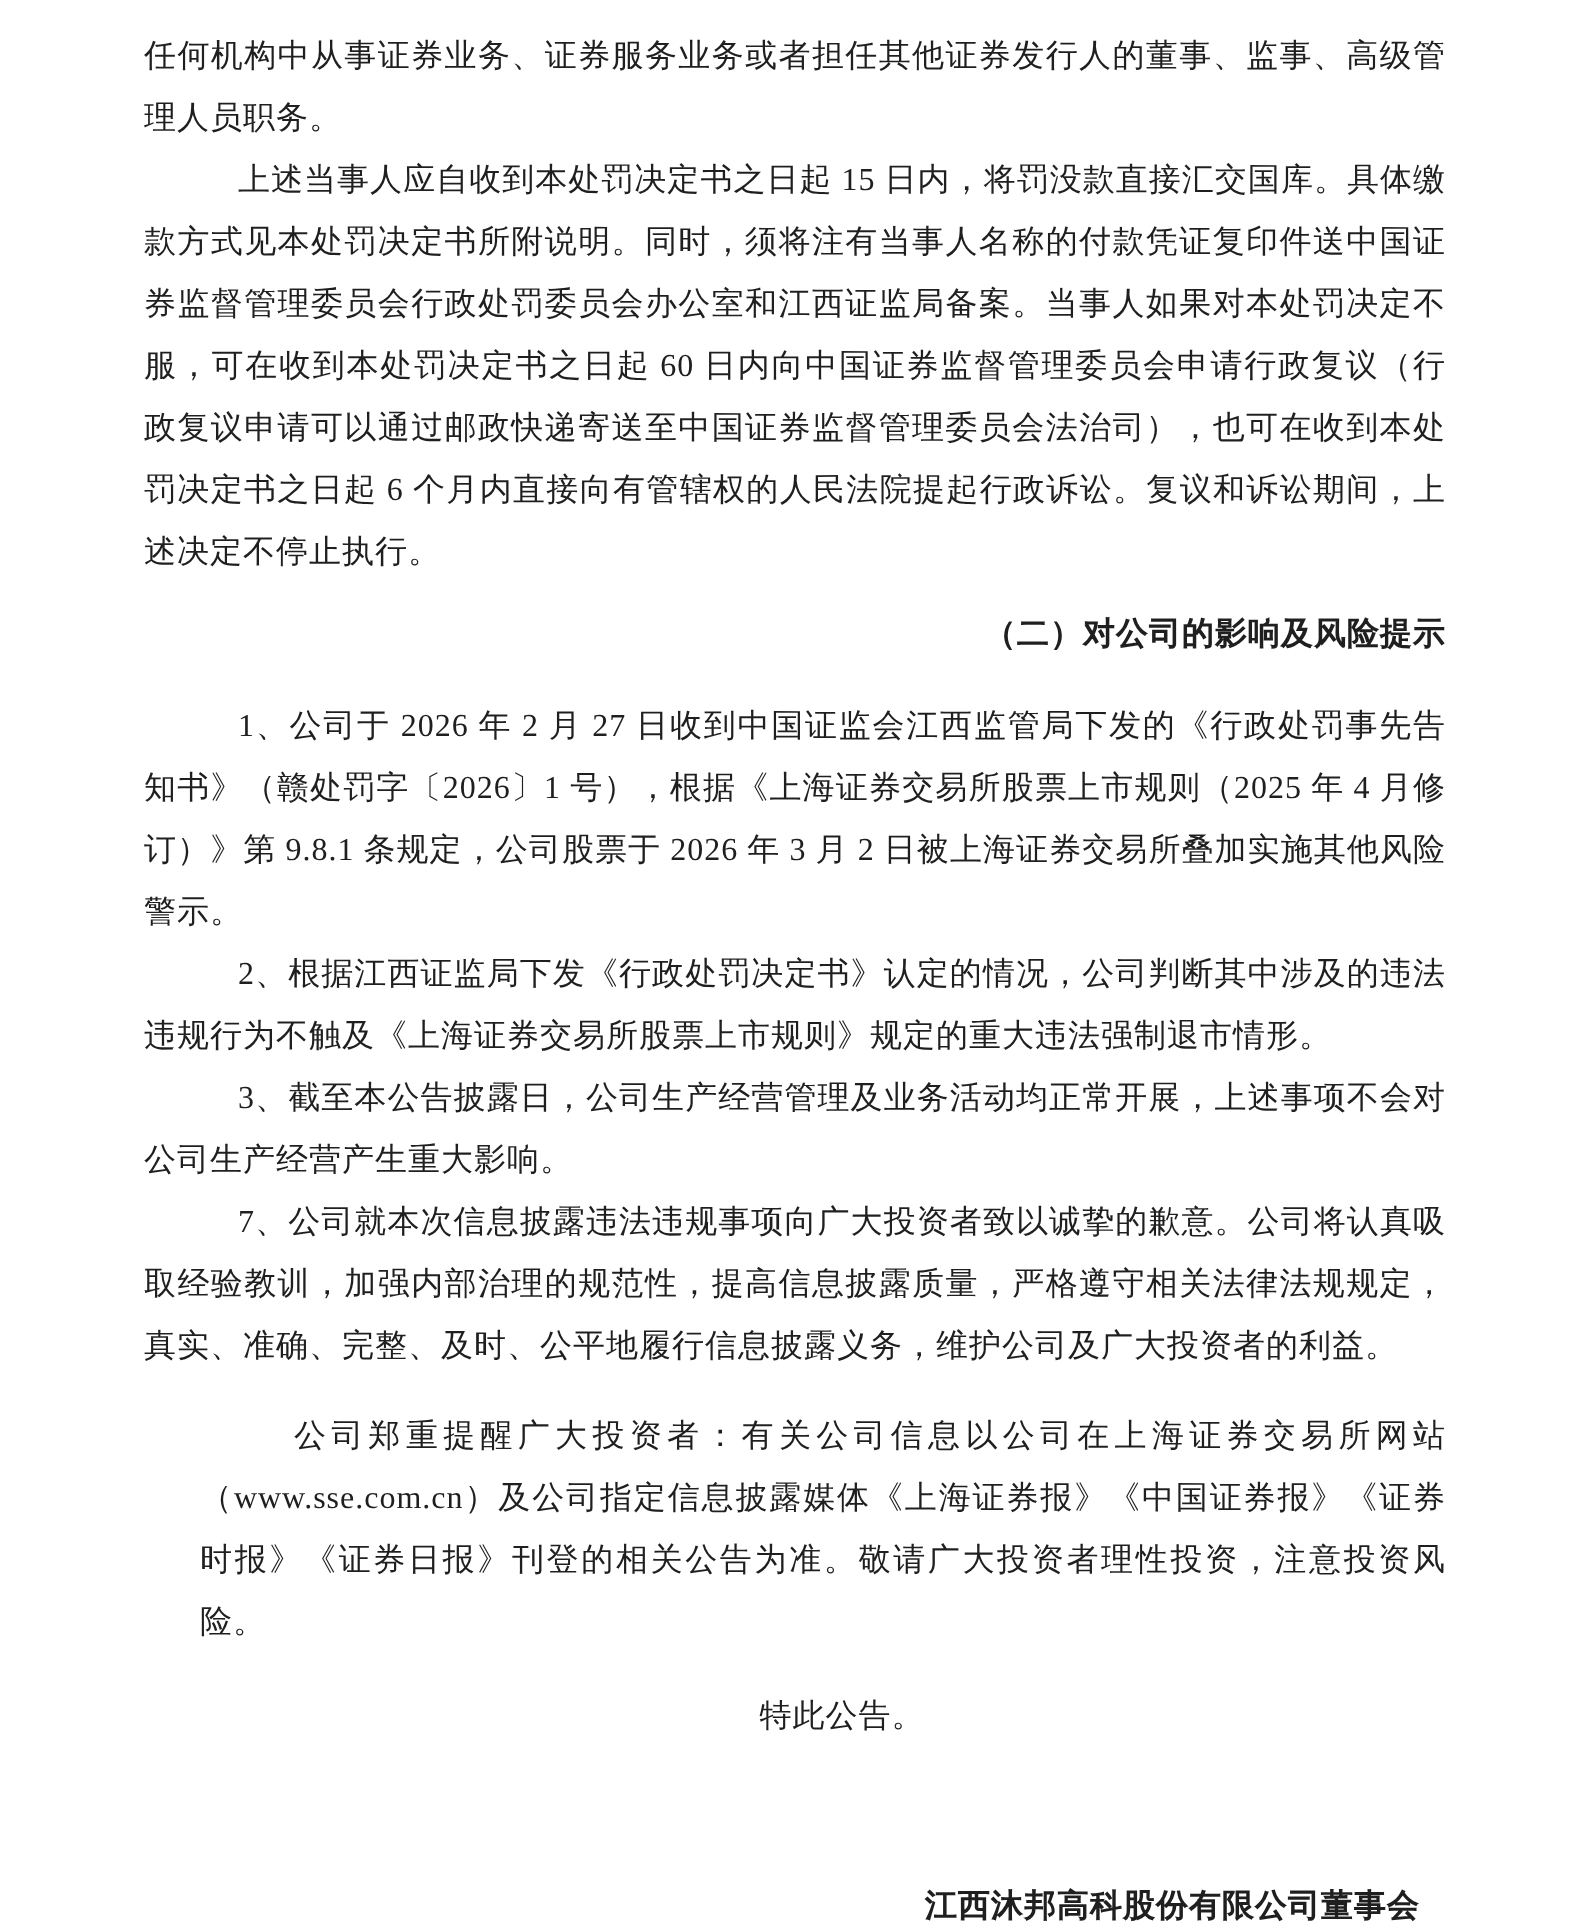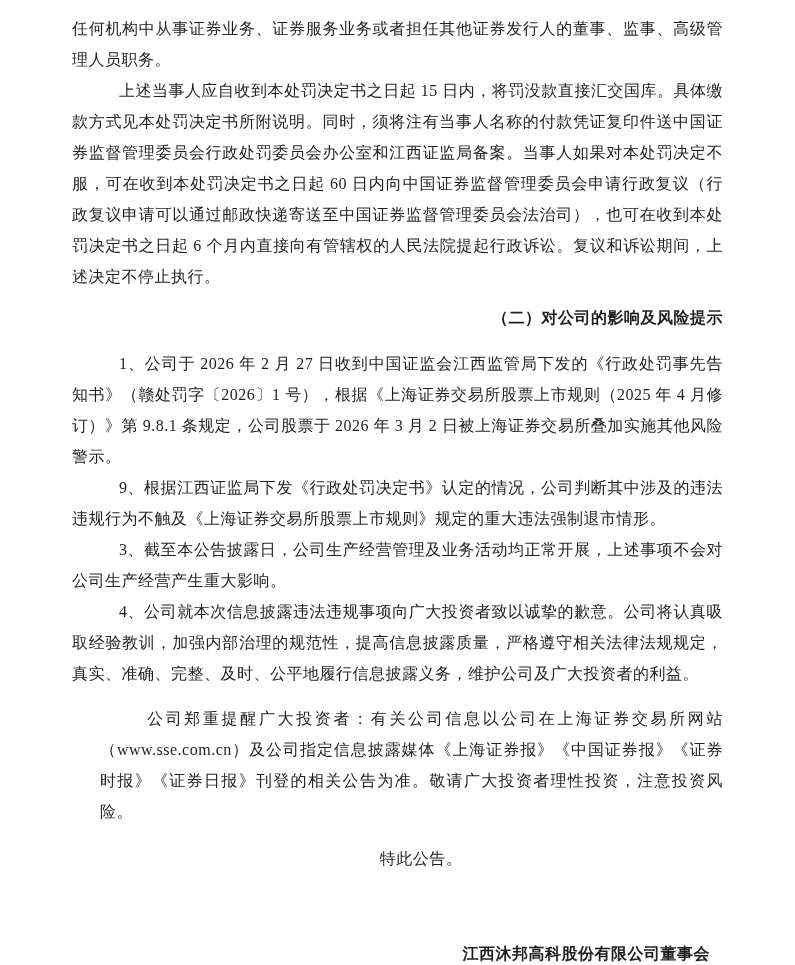--- a/index.html
+++ b/index.html
@@ -70,25 +70,25 @@
 <div class="page">
 
   <p class="para no-indent">任何机构中从事证券业务、证券服务业务或者担任其他证券发行人的董事、监事、高级管理人员职务。</p>
 
   <p class="para">上述当事人应自收到本处罚决定书之日起 15 日内，将罚没款直接汇交国库。具体缴款方式见本处罚决定书所附说明。同时，须将注有当事人名称的付款凭证复印件送中国证券监督管理委员会行政处罚委员会办公室和江西证监局备案。当事人如果对本处罚决定不服，可在收到本处罚决定书之日起 60 日内向中国证券监督管理委员会申请行政复议（行政复议申请可以通过邮政快递寄送至中国证券监督管理委员会法治司），也可在收到本处罚决定书之日起 6 个月内直接向有管辖权的人民法院提起行政诉讼。复议和诉讼期间，上述决定不停止执行。</p>
 
   <h2 class="heading">（二）对公司的影响及风险提示</h2>
 
   <p class="para">1、公司于 2026 年 2 月 27 日收到中国证监会江西监管局下发的《行政处罚事先告知书》（赣处罚字〔2026〕1 号），根据《上海证券交易所股票上市规则（2025 年 4 月修订）》第 9.8.1 条规定，公司股票于 2026 年 3 月 2 日被上海证券交易所叠加实施其他风险警示。</p>
 
-  <p class="para">9、根据江西证监局下发《行政处罚决定书》认定的情况，公司判断其中涉及的违法违规行为不触及《上海证券交易所股票上市规则》规定的重大违法强制退市情形。</p>
+  <p class="para">2、根据江西证监局下发《行政处罚决定书》认定的情况，公司判断其中涉及的违法违规行为不触及《上海证券交易所股票上市规则》规定的重大违法强制退市情形。</p>
 
   <p class="para">3、截至本公告披露日，公司生产经营管理及业务活动均正常开展，上述事项不会对公司生产经营产生重大影响。</p>
 
-  <p class="para">4、公司就本次信息披露违法违规事项向广大投资者致以诚挚的歉意。公司将认真吸取经验教训，加强内部治理的规范性，提高信息披露质量，严格遵守相关法律法规规定，真实、准确、完整、及时、公平地履行信息披露义务，维护公司及广大投资者的利益。</p>
+  <p class="para">7、公司就本次信息披露违法违规事项向广大投资者致以诚挚的歉意。公司将认真吸取经验教训，加强内部治理的规范性，提高信息披露质量，严格遵守相关法律法规规定，真实、准确、完整、及时、公平地履行信息披露义务，维护公司及广大投资者的利益。</p>
 
   <p class="para reminder">公司郑重提醒广大投资者：有关公司信息以公司在上海证券交易所网站（www.sse.com.cn）及公司指定信息披露媒体《上海证券报》《中国证券报》《证券时报》《证券日报》刊登的相关公告为准。敬请广大投资者理性投资，注意投资风险。</p>
 
   <p class="para closing">特此公告。</p>
 
   <div class="signature">
     <p class="sig-company">江西沐邦高科股份有限公司董事会</p>
     <p class="sig-date">二〇二六年三月二十一日</p>
   </div>
 

